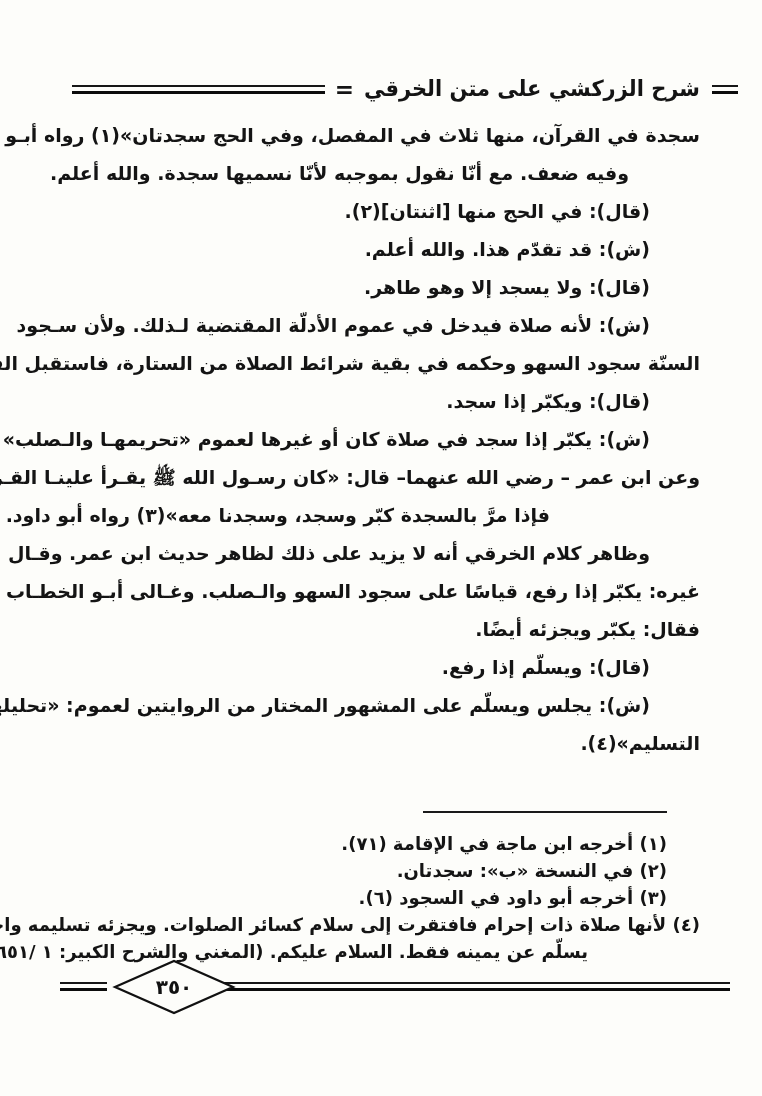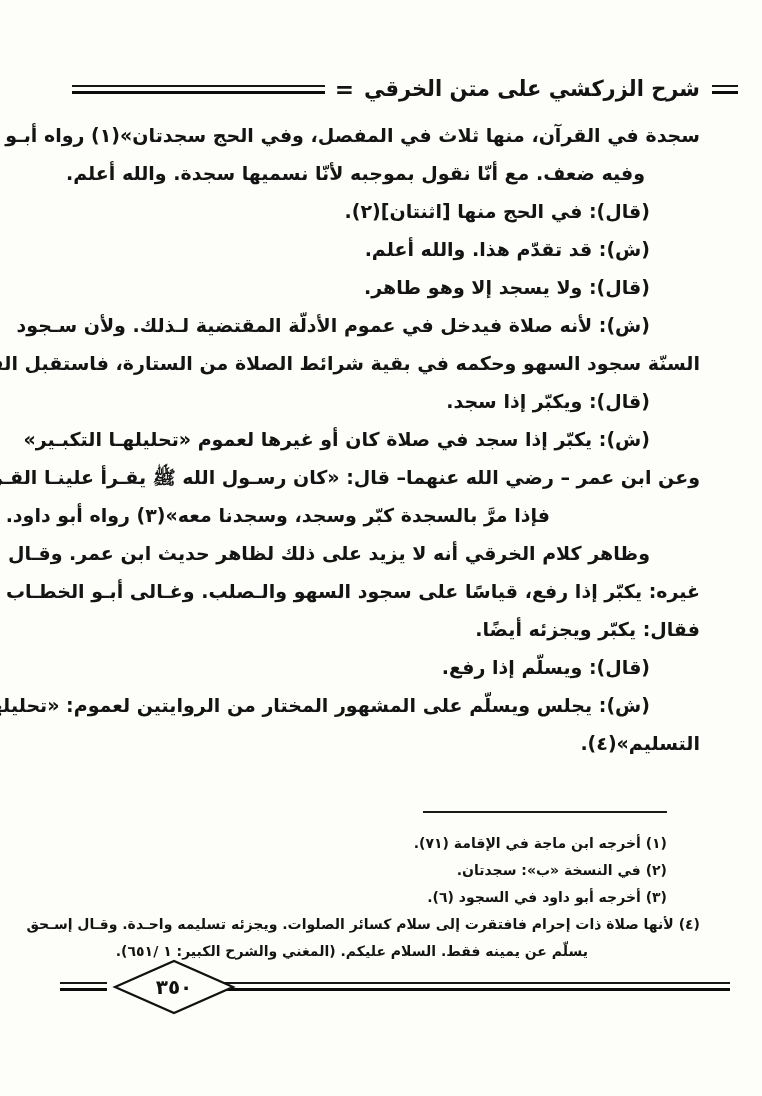--- a/index.html
+++ b/index.html
@@ -39,31 +39,31 @@
   }
   
   .body-text{
     position:absolute;top:116px;right:62px;width:640px;
     direction:rtl;text-align:right;
     font-size:19px;font-weight:bold;
   }
   .bl{height:38px;line-height:38px;white-space:nowrap;}
   .bl.j{text-align:justify;text-align-last:justify;}
   .bl.i1{margin-right:50px;}
-  .bl.i2{margin-right:55px;}
+  .bl.i2{margin-right:71px;}
   .bl.i3{margin-right:150px;}
   
   .fn-sep{
     position:absolute;top:811px;right:95px;width:244px;height:2px;
     background:#1a1a1a;
   }
   .footnotes{
     position:absolute;top:830px;right:62px;width:640px;
     direction:rtl;text-align:right;
-    font-size:14px;font-weight:bold;
+    font-size:18px;font-weight:bold;
   }
   .fl{height:27px;line-height:27px;white-space:nowrap;}
   .fl.fi{margin-right:33px;}
   .fl.fc{margin-right:112px;}
   
   .foot-rule-left{position:absolute;left:60px;top:982px;width:47px;}
   .foot-rule-right{position:absolute;left:222px;top:982px;width:508px;}
   .diamond-wrap{position:absolute;left:112px;top:958px;width:124px;height:58px;}
   .diamond-wrap svg{display:block;}
   .pg-num{
@@ -91,21 +91,21 @@
 
   <div class="body-text">
     <div class="bl j">سجدة في القرآن، منها ثلاث في المفصل، وفي الحج سجدتان»(١) رواه أبـو داود.</div>
     <div class="bl i2">وفيه ضعف. مع أنّا نقول بموجبه لأنّا نسميها سجدة. والله أعلم.</div>
     <div class="bl i1">(قال): في الحج منها [اثنتان](٢).</div>
     <div class="bl i1">(ش): قد تقدّم هذا. والله أعلم.</div>
     <div class="bl i1">(قال): ولا يسجد إلا وهو طاهر.</div>
     <div class="bl i1 j">(ش): لأنه صلاة فيدخل في عموم الأدلّة المقتضية لـذلك. ولأن سـجود</div>
     <div class="bl j">السنّة سجود السهو وحكمه في بقية شرائط الصلاة من الستارة، فاستقبل القبلة</div>
     <div class="bl i1">(قال): ويكبّر إذا سجد.</div>
-    <div class="bl i1 j">(ش): يكبّر إذا سجد في صلاة كان أو غيرها لعموم «تحليلهـا التكبـير»</div>
+    <div class="bl i1 j">(ش): يكبّر إذا سجد في صلاة كان أو غيرها لعموم «تحريمهـا والـصلب»</div>
     <div class="bl j">وعن ابن عمر – رضي الله عنهما– قال: «كان رسـول الله ﷺ يقـرأ علينـا القـرآن</div>
     <div class="bl i3">فإذا مرَّ بالسجدة كبّر وسجد، وسجدنا معه»(٣) رواه أبو داود.</div>
     <div class="bl i1 j">وظاهر كلام الخرقي أنه لا يزيد على ذلك لظاهر حديث ابن عمر. وقـال</div>
     <div class="bl j">غيره: يكبّر إذا رفع، قياسًا على سجود السهو والـصلب. وغـالى أبـو الخطـاب</div>
     <div class="bl">فقال: يكبّر ويجزئه أيضًا.</div>
     <div class="bl i1">(قال): ويسلّم إذا رفع.</div>
     <div class="bl i1 j">(ش): يجلس ويسلّم على المشهور المختار من الروايتين لعموم: «تحليلهـا</div>
     <div class="bl">التسليم»(٤).</div>
   </div>
 

